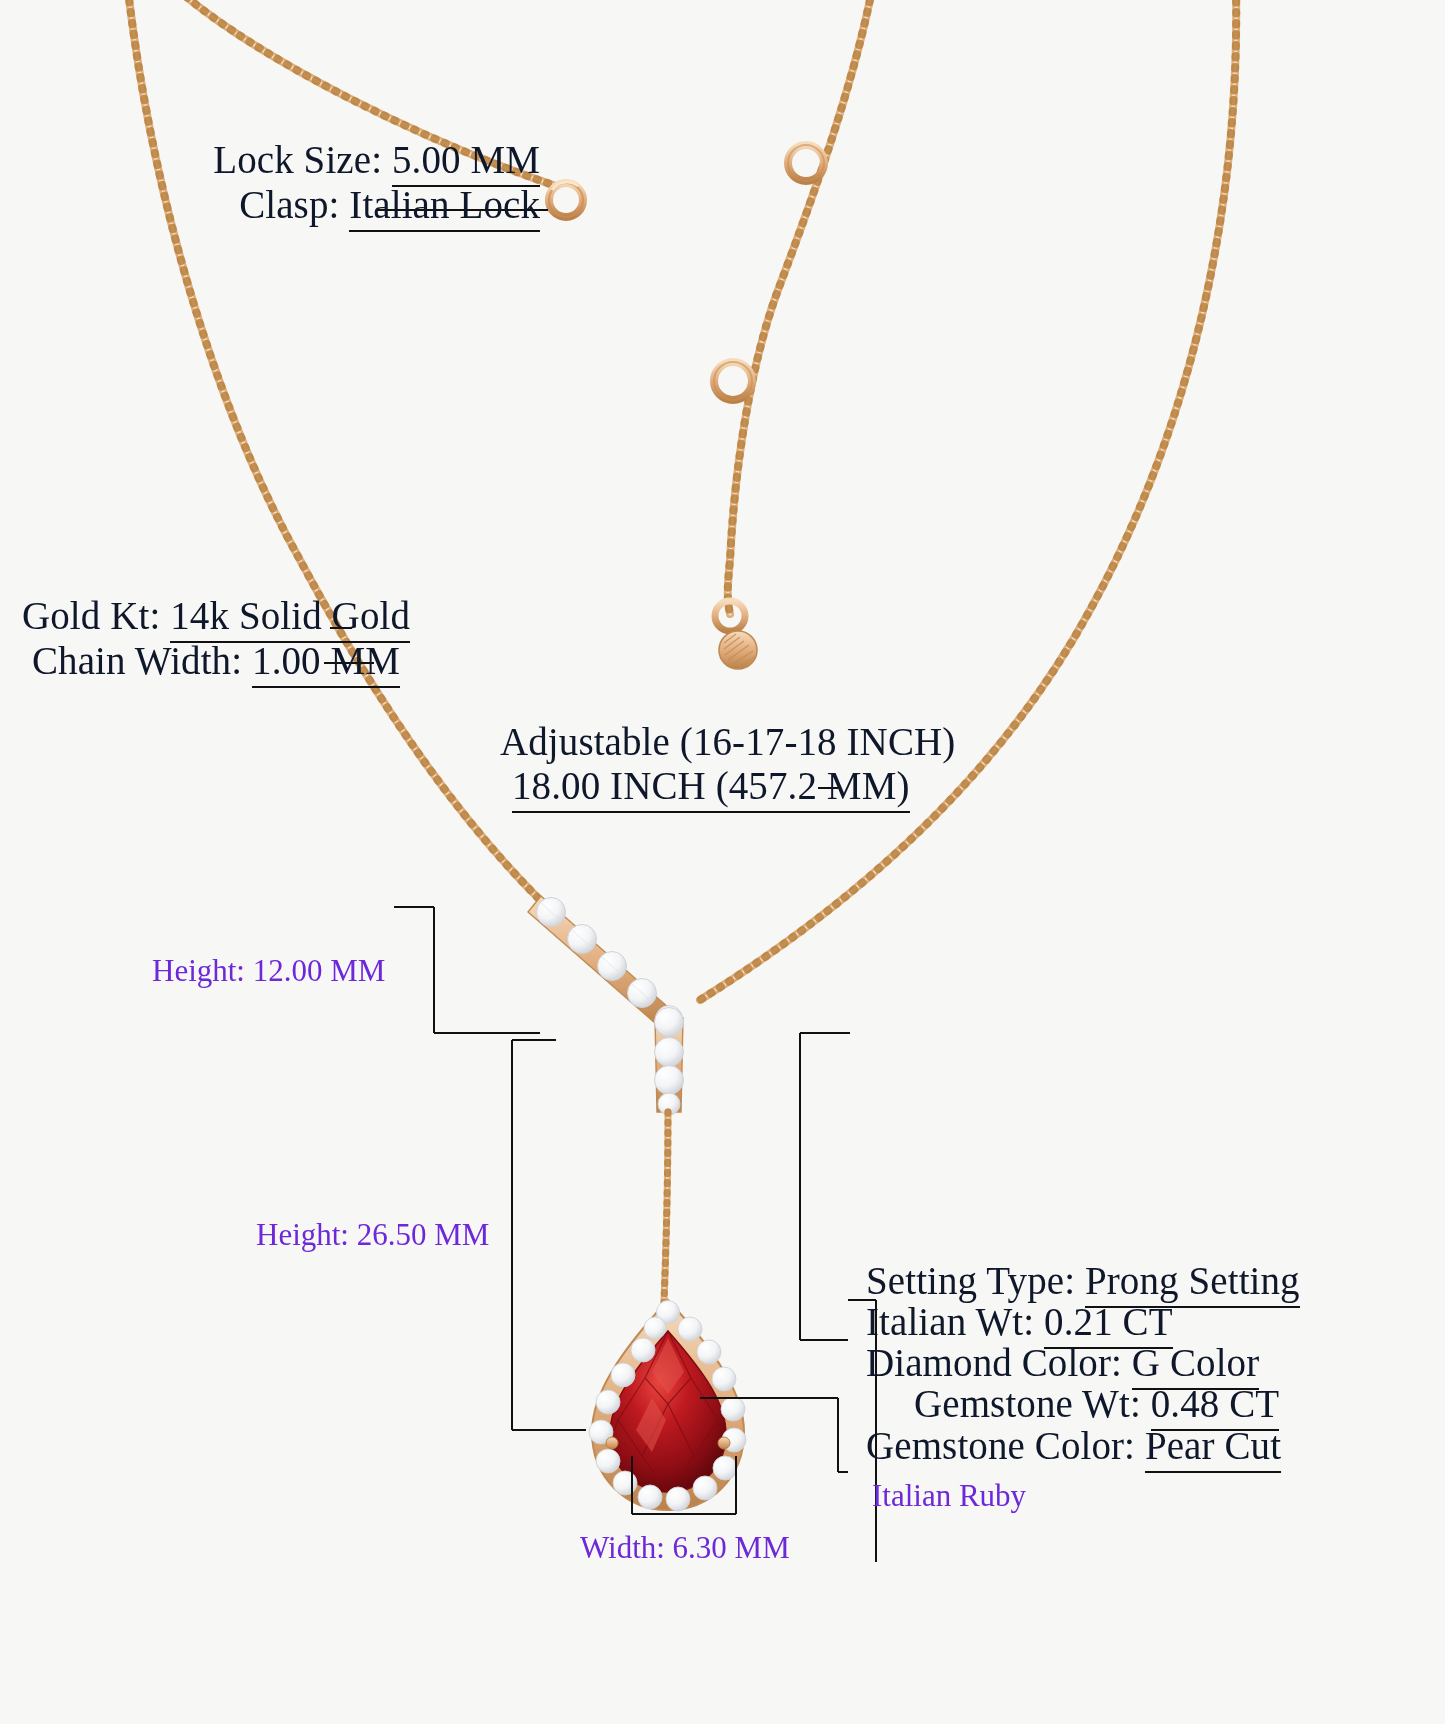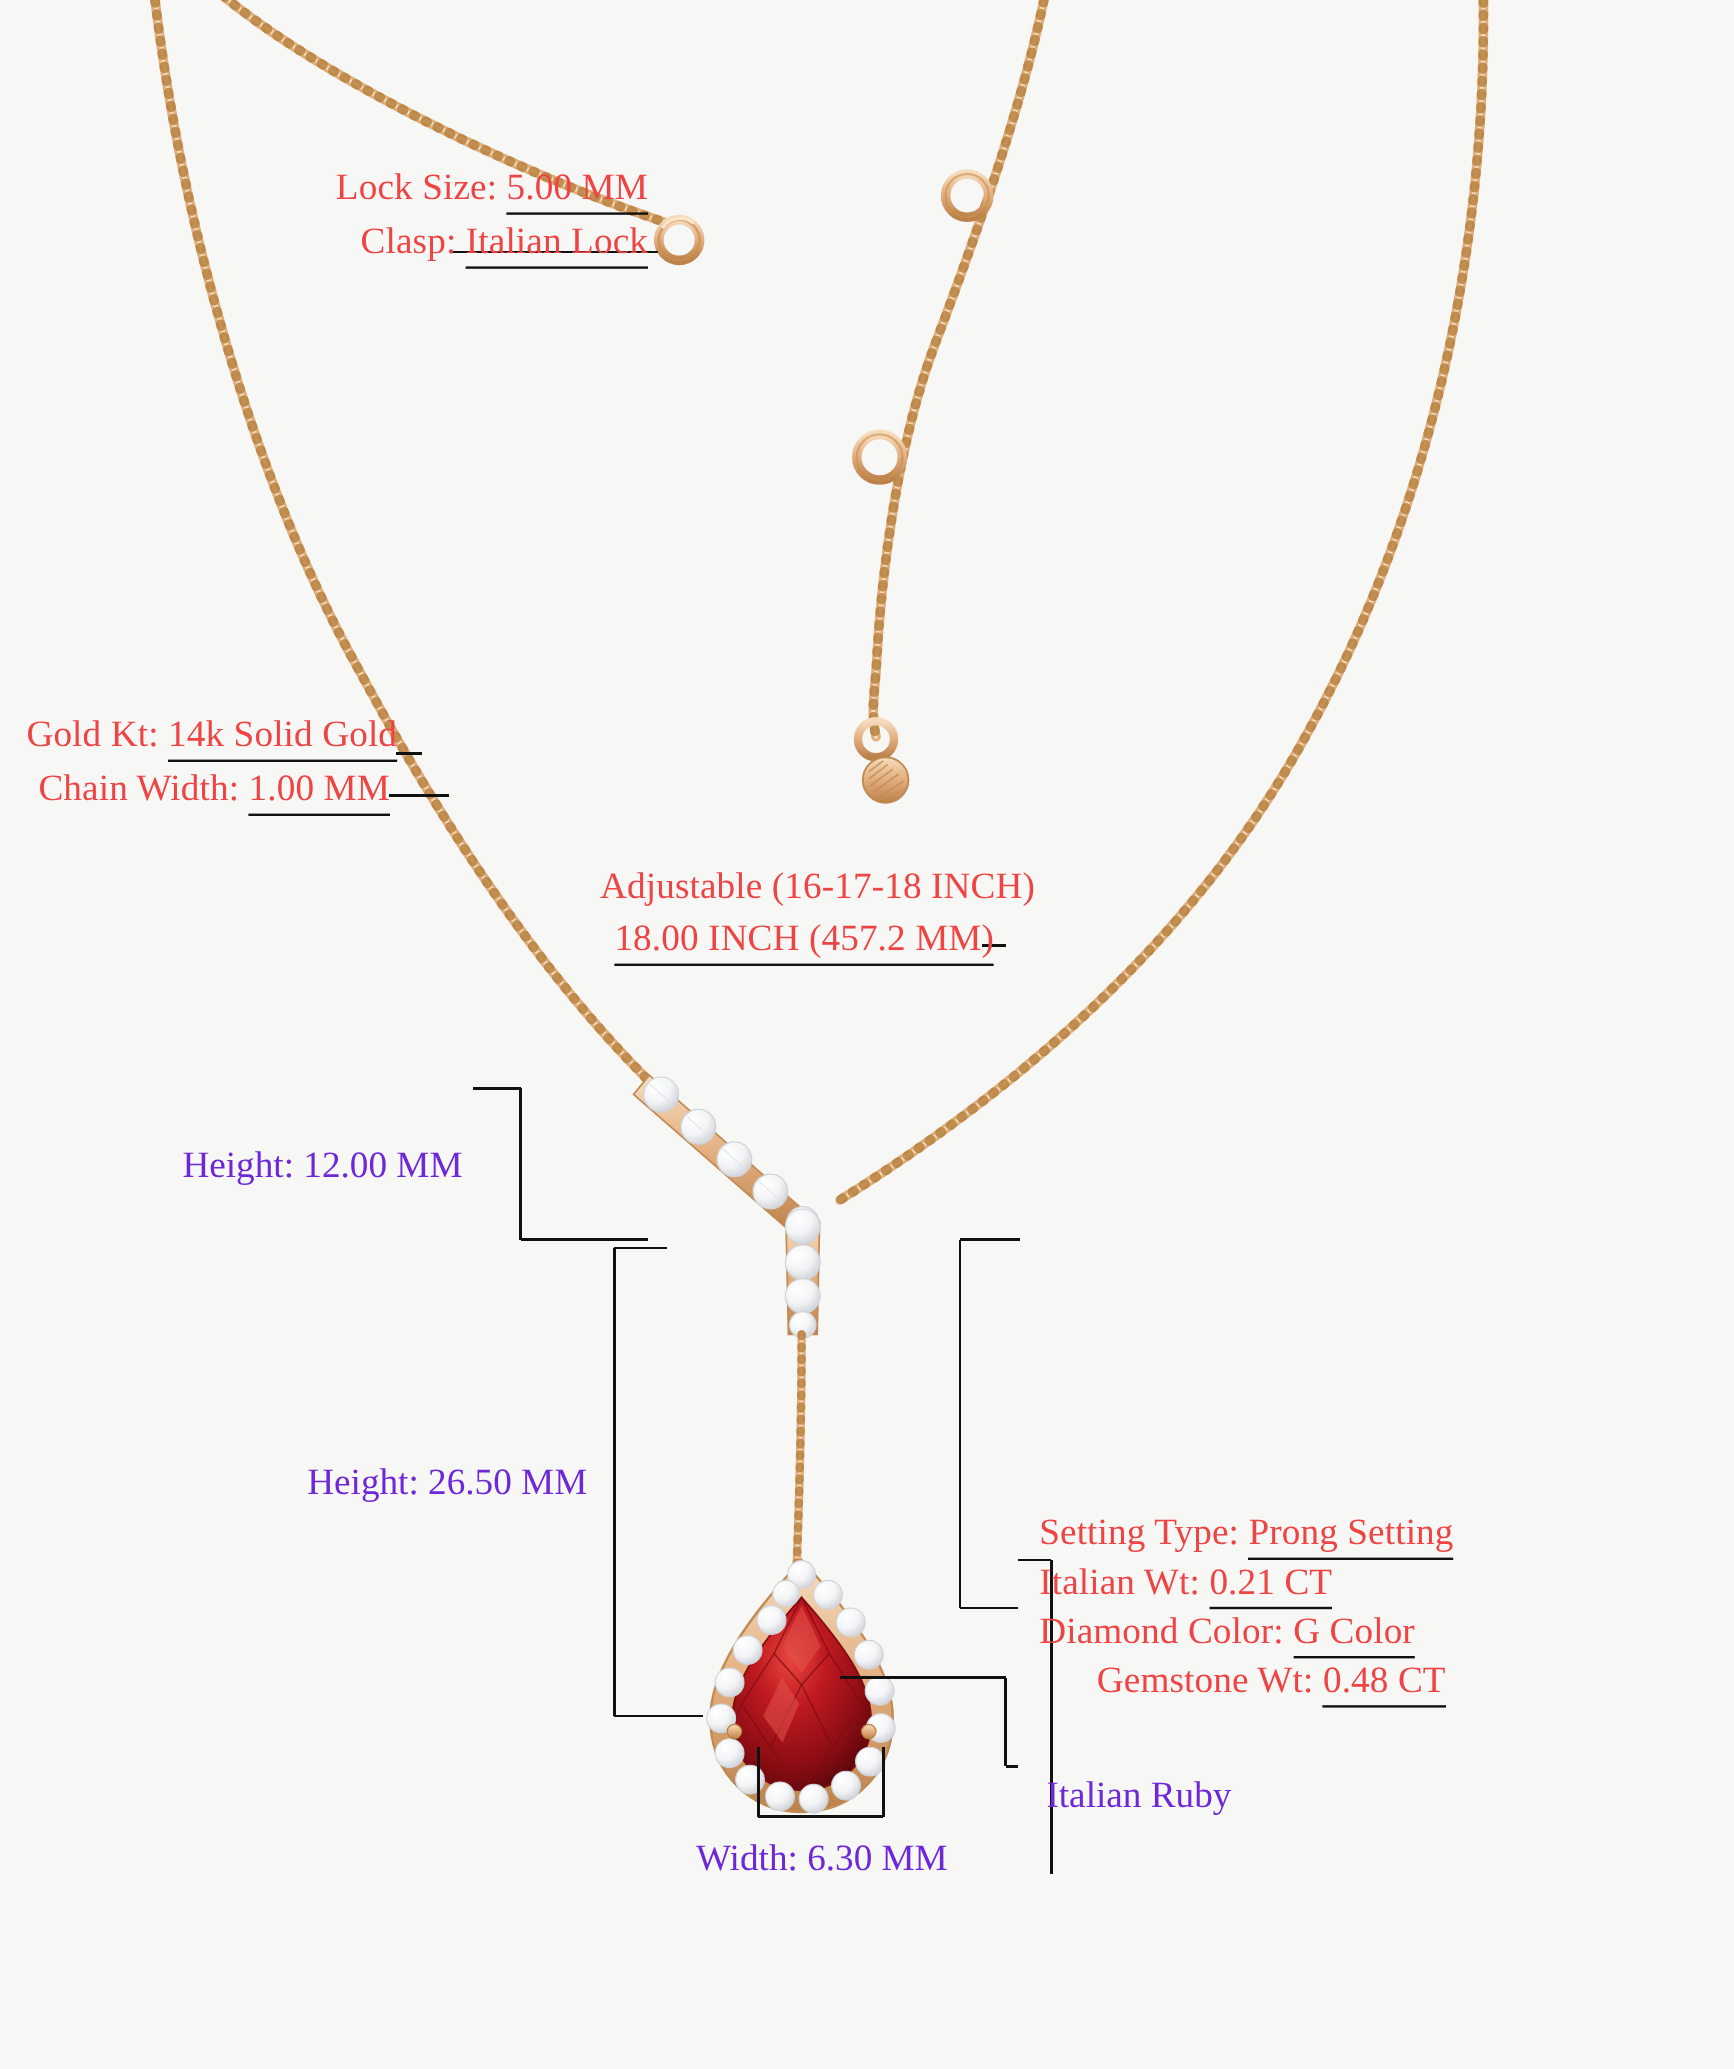--- a/index.html
+++ b/index.html
@@ -10,24 +10,24 @@
     color:#111;
     position:relative;
     overflow:hidden;
   }
   #stage{position:absolute;inset:0;}
   svg.art{position:absolute;left:0;top:0;width:1445px;height:1724px;}
 
   
   .ann{
     position:absolute;
-    font-size:31px;
+    font-size:39px;
     line-height:1.0;
     white-space:nowrap;
-    color:#ef4444;
+    color:#0f172a;
     letter-spacing:.1px;
   }
   .ann .u{ border-bottom:2px solid #111; padding-bottom:4px; }
   .ann.r{ text-align:right; }
 
   .lbl{
     position:absolute;
     font-size:31px;
     white-space:nowrap;
     color:#6d28d9;
@@ -282,17 +282,21 @@
     <span class="u">0.21 CT</span>
   </div>
   <div class="ann" style="left:866px;top:1343px;">
     <span>Diamond Color:</span>
     <span class="u">G Color</span>
   </div>
   <div class="ann" style="left:866px;top:1384px;margin-left:48px;">
     <span>Gemstone Wt:</span>
     <span class="u">0.48 CT</span>
   </div>
+  <div class="ann" style="left:866px;top:1426px;">
+    <span>Gemstone Color:</span>
+    <span class="u">Pear Cut</span>
+  </div>
   <div class="lbl" style="left:872px;top:1478px;">
     <span>Italian Ruby</span>
   </div>
 
 </div>
 
 </body></html>

